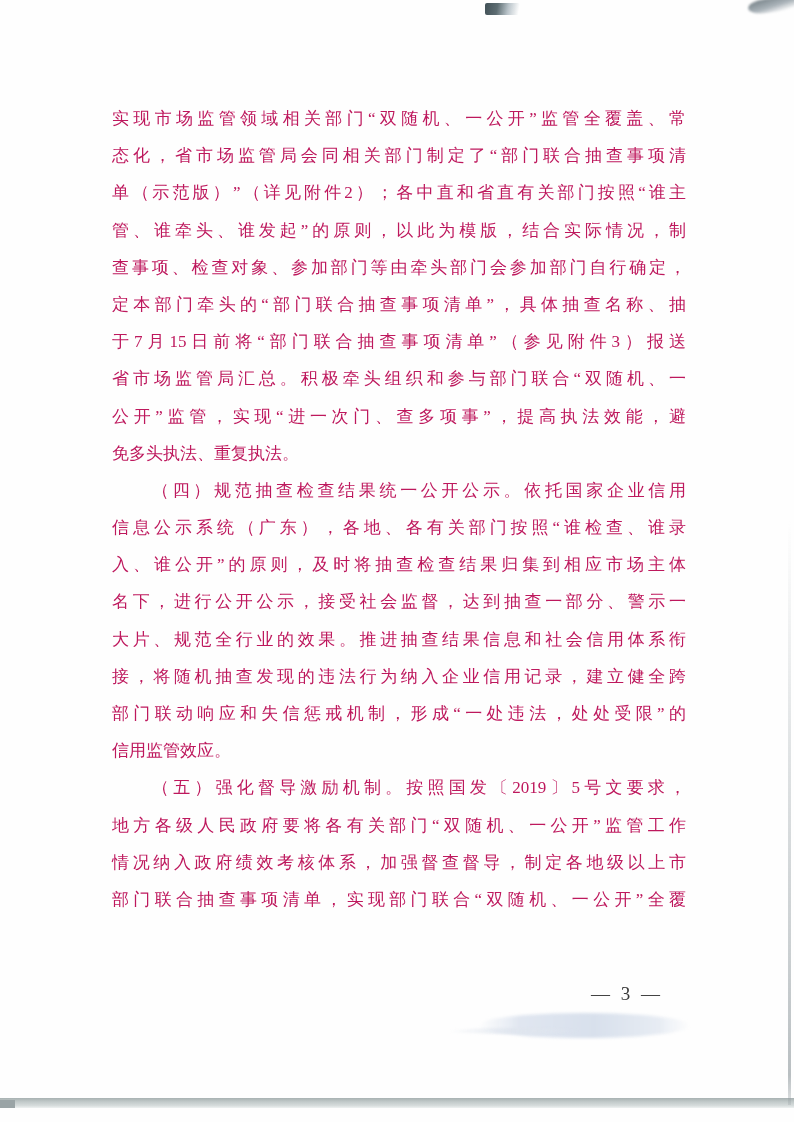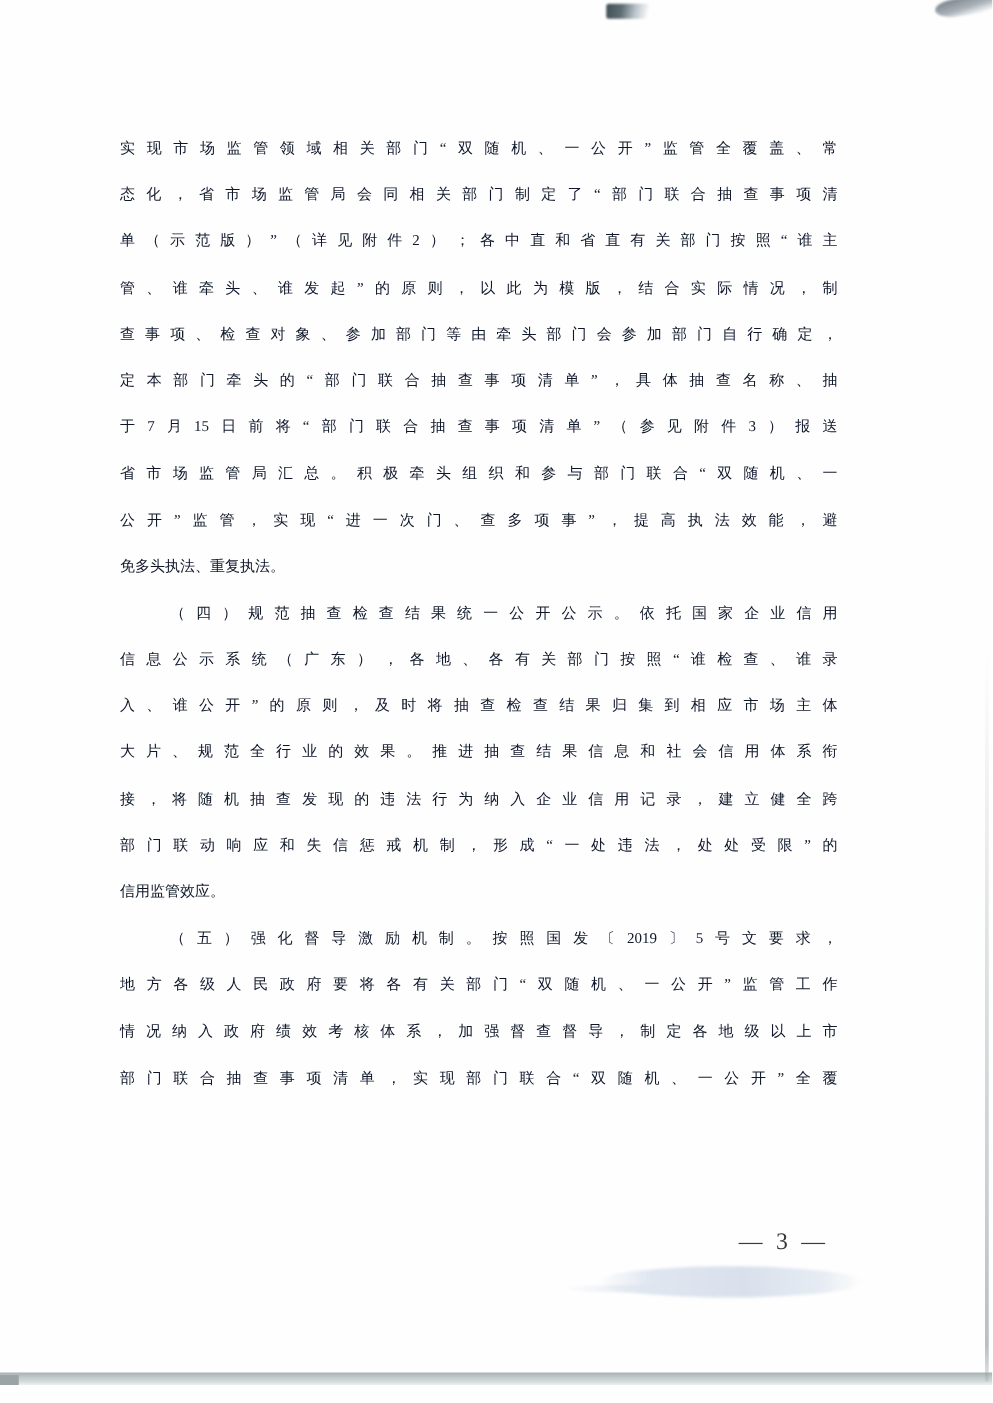--- a/index.html
+++ b/index.html
@@ -8,22 +8,22 @@
     background:#ffffff;
     font-family:"Liberation Serif","DejaVu Serif",serif;
     position:relative;overflow:hidden;
   }
   .page{
     position:absolute;left:0;top:0;width:794px;height:1122px;
     background:#fefefe;overflow:hidden;
   }
   
   .text-block{
-    position:absolute;left:96px;top:100px;width:574px;
-    color:#0f172a;font-size:12px;line-height:37.2px;
+    position:absolute;left:112px;top:100px;width:574px;
+    color:#be185d;font-size:17px;line-height:37.2px;
     text-justify:inter-ideograph;
   }
   .line{
     height:37.2px;
     text-align:justify;
     text-align-last:justify;
     overflow:visible;
   }
   .line.end{text-align-last:left;}
   .line.indent{text-indent:40px;}
@@ -93,20 +93,21 @@
     <div class="line">管、谁牵头、谁发起”的原则，以此为模版，结合实际情况，制</div>
     <div class="line">查事项、检查对象、参加部门等由牵头部门会参加部门自行确定，</div>
     <div class="line">定本部门牵头的“部门联合抽查事项清单”，具体抽查名称、抽</div>
     <div class="line">于7月15日前将“部门联合抽查事项清单”（参见附件3）报送</div>
     <div class="line">省市场监管局汇总。积极牵头组织和参与部门联合“双随机、一</div>
     <div class="line">公开”监管，实现“进一次门、查多项事”，提高执法效能，避</div>
     <div class="line end">免多头执法、重复执法。</div>
     <div class="line indent">（四）规范抽查检查结果统一公开公示。依托国家企业信用</div>
     <div class="line">信息公示系统（广东），各地、各有关部门按照“谁检查、谁录</div>
     <div class="line">入、谁公开”的原则，及时将抽查检查结果归集到相应市场主体</div>
+    <div class="line">名下，进行公开公示，接受社会监督，达到抽查一部分、警示一</div>
     <div class="line">大片、规范全行业的效果。推进抽查结果信息和社会信用体系衔</div>
     <div class="line">接，将随机抽查发现的违法行为纳入企业信用记录，建立健全跨</div>
     <div class="line">部门联动响应和失信惩戒机制，形成“一处违法，处处受限”的</div>
     <div class="line end">信用监管效应。</div>
     <div class="line indent">（五）强化督导激励机制。按照国发〔2019〕5号文要求，</div>
     <div class="line">地方各级人民政府要将各有关部门“双随机、一公开”监管工作</div>
     <div class="line">情况纳入政府绩效考核体系，加强督查督导，制定各地级以上市</div>
     <div class="line">部门联合抽查事项清单，实现部门联合“双随机、一公开”全覆</div>
   </div>
 

